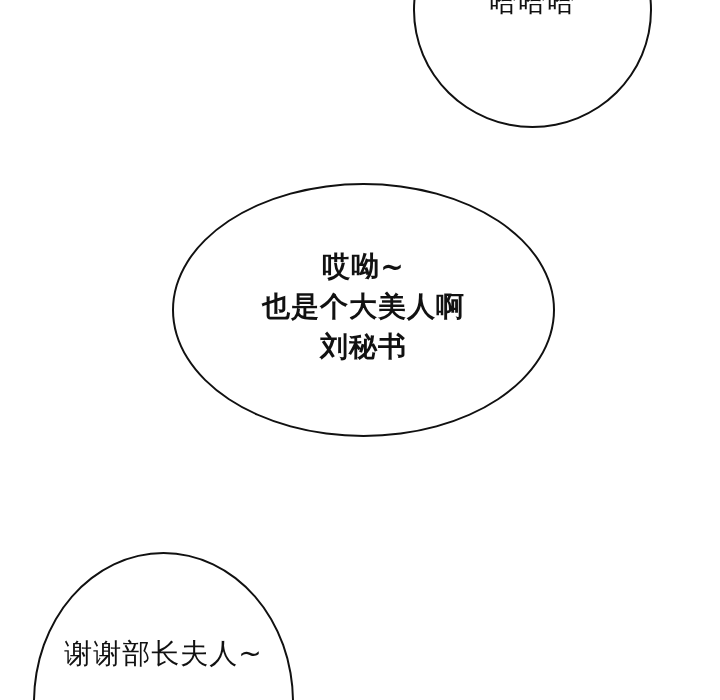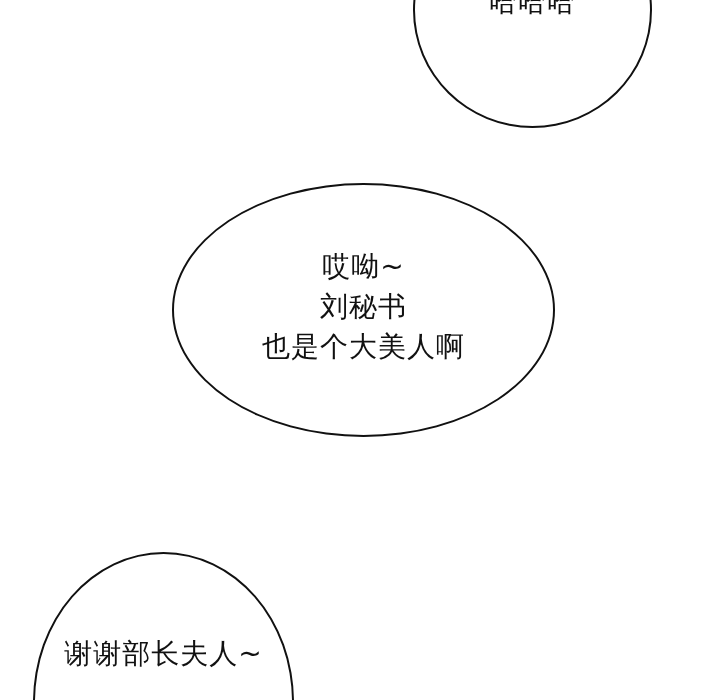--- a/index.html
+++ b/index.html
@@ -41,20 +41,21 @@
     }
     #bubble-top .bubble-text {
       top: 88px;
     }
 
     #bubble-middle {
       left: 172px;
       top: 183px;
       width: 383px;
       height: 254px;
+      font-weight: bold;
     }
     #bubble-middle .bubble-text {
       top: 62px;
     }
 
     #bubble-bottom {
       left: 33px;
       top: 552px;
       width: 261px;
       height: 300px;
@@ -68,22 +69,22 @@
 
 <div class="bubble" id="bubble-top">
   <div class="bubble-text">
     <span class="line">哈哈哈</span>
   </div>
 </div>
 
 <div class="bubble" id="bubble-middle">
   <div class="bubble-text">
     <span class="line">哎呦~</span>
+    <span class="line">也是个大美人啊</span>
     <span class="line">刘秘书</span>
-    <span class="line">也是个大美人啊</span>
   </div>
 </div>
 
 <div class="bubble" id="bubble-bottom">
   <div class="bubble-text">
     <span class="line">谢谢部长夫人~</span>
   </div>
 </div>
 
 </body></html>

